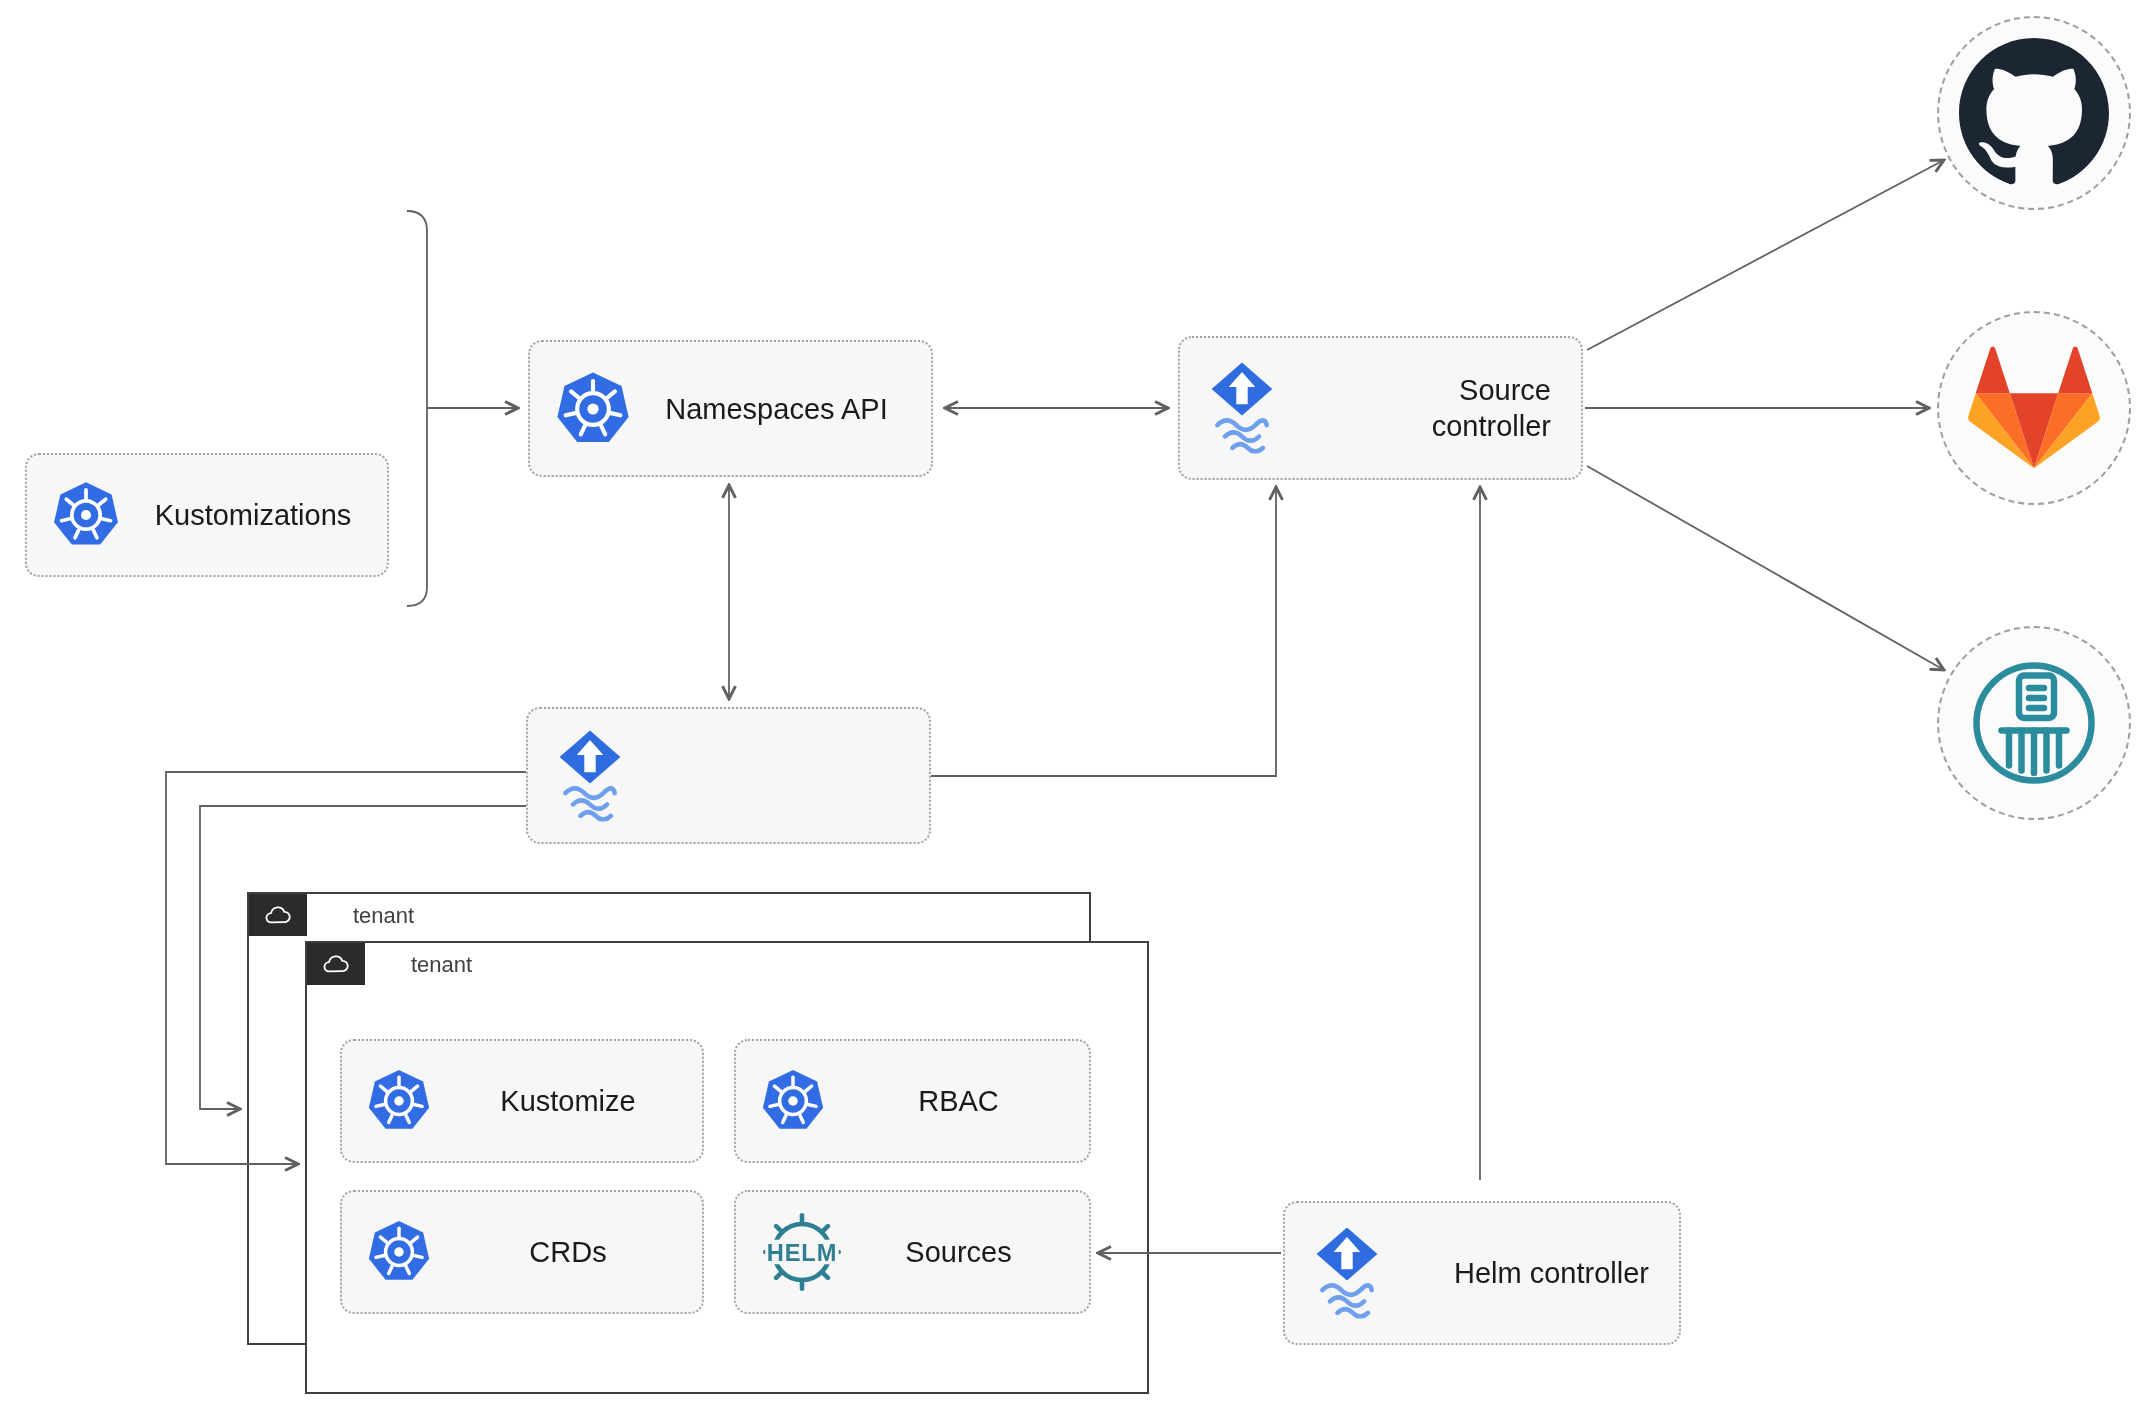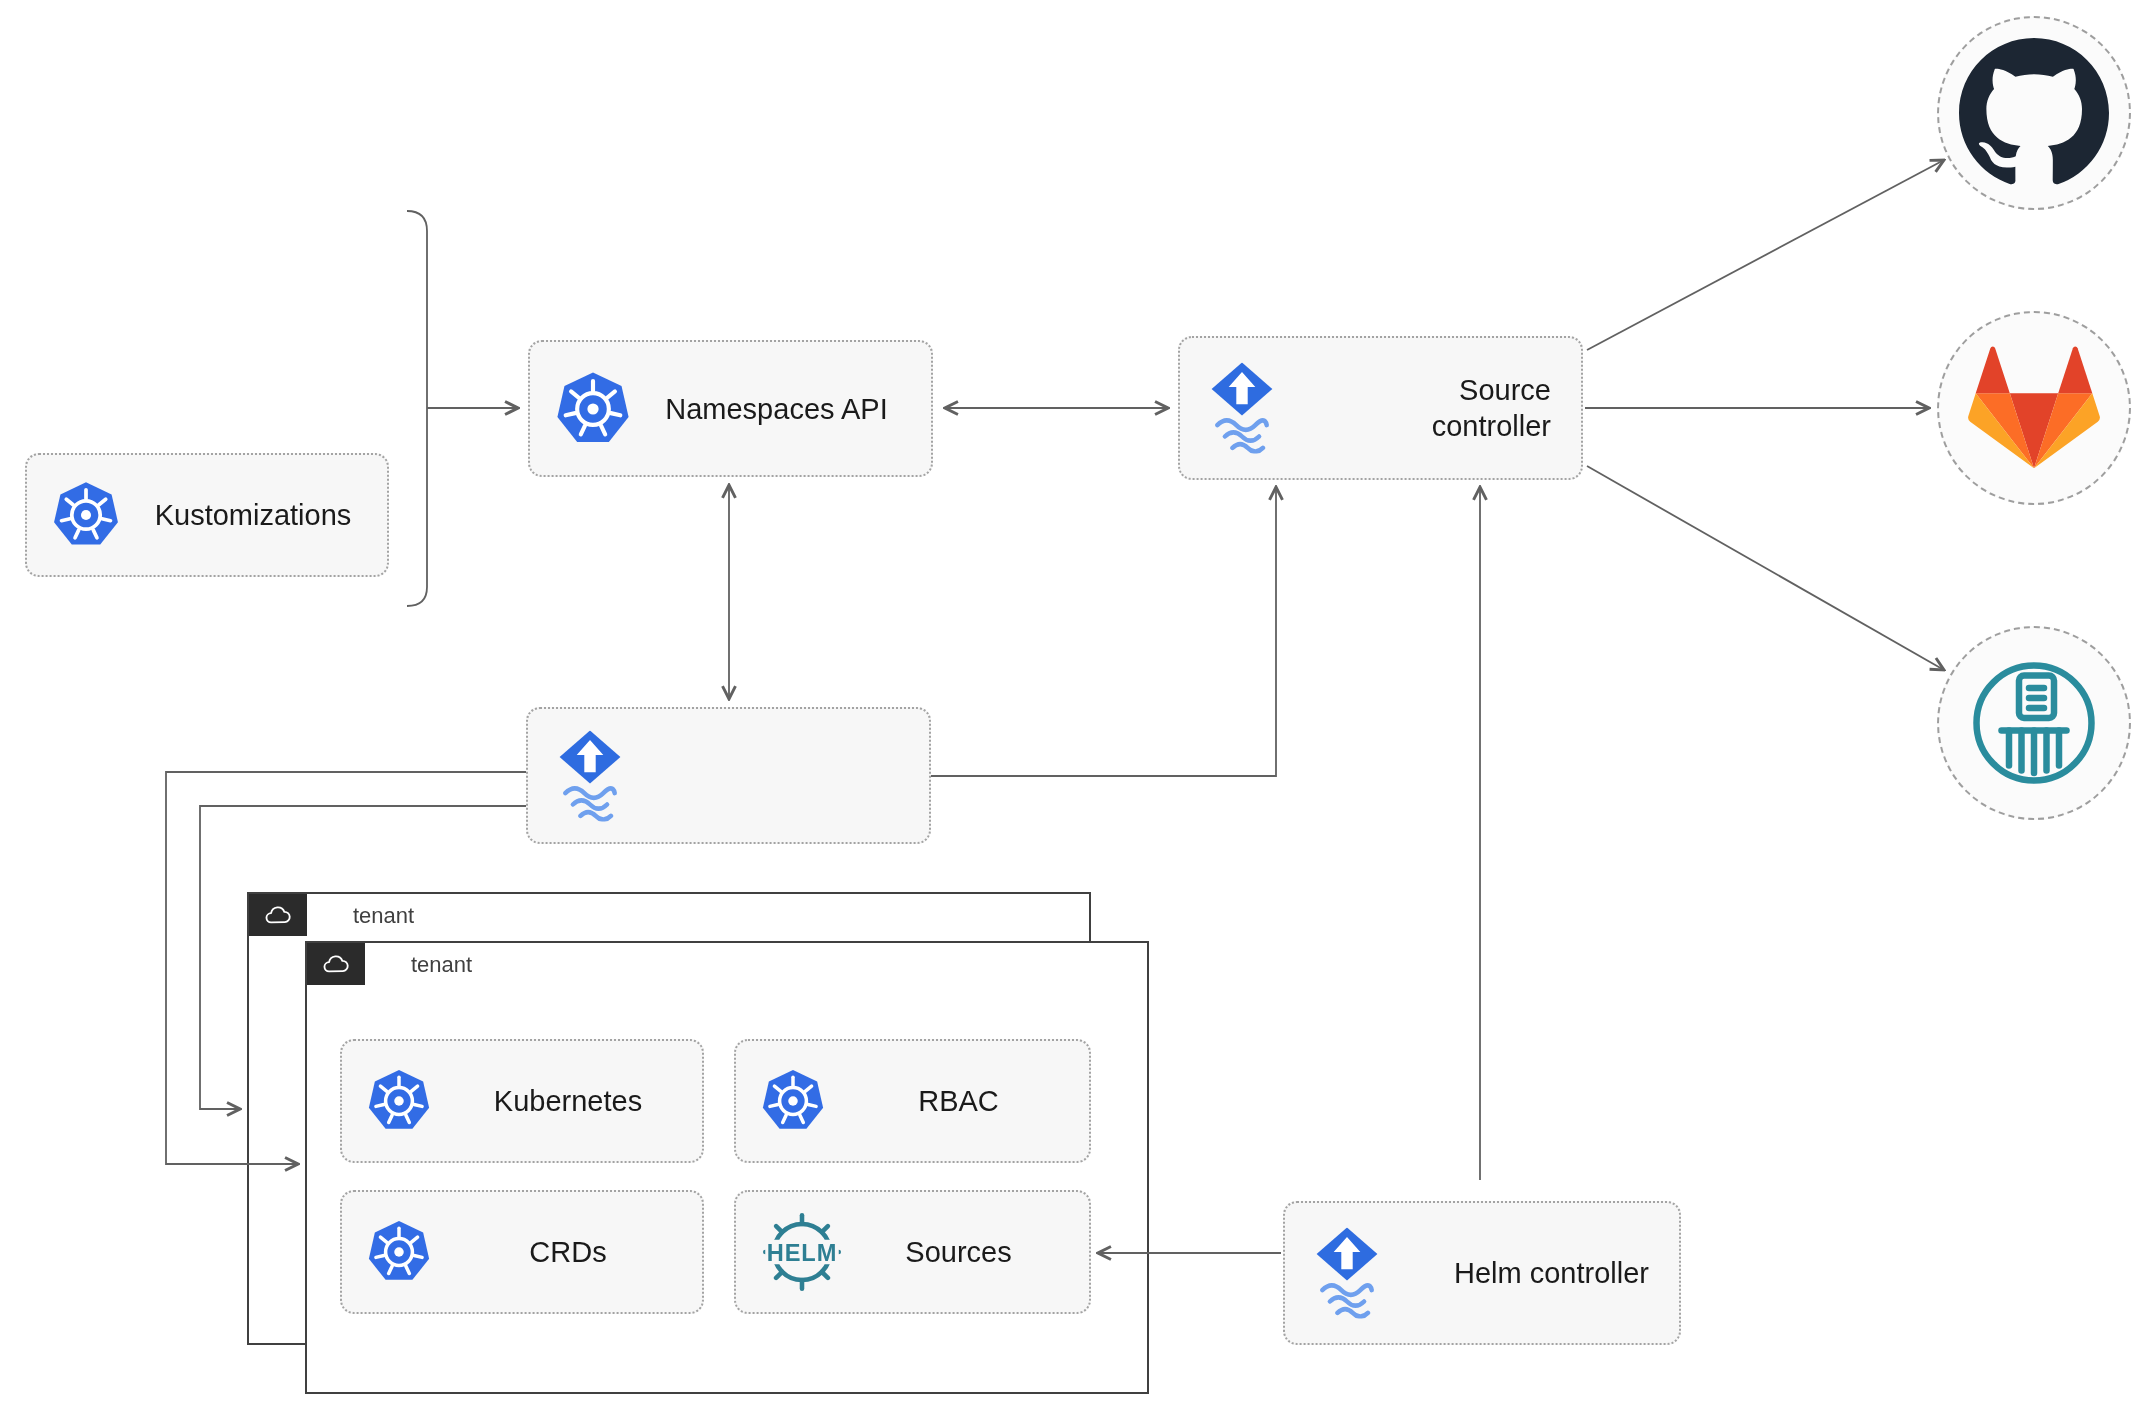--- a/index.html
+++ b/index.html
@@ -163,21 +163,21 @@
           <use href="#sym-cloud"></use>
         </svg>
     </div>
     <span class="tlabel">tenant</span>
   </div>
 
   <div class="node" style="left:340px;top:1039px;width:364px;height:124px">
     <svg class="ic" width="66" height="66" viewBox="0 0 32 32">
         <use href="#sym-k8s"></use>
       </svg>
-    <span class="lbl">Kubernetes</span>
+    <span class="lbl">Kustomize</span>
   </div>
 
   <div class="node" style="left:734px;top:1039px;width:357px;height:124px">
     <svg class="ic" width="66" height="66" viewBox="0 0 32 32">
         <use href="#sym-k8s"></use>
       </svg>
     <span class="lbl">RBAC</span>
   </div>
 
   <div class="node" style="left:340px;top:1190px;width:364px;height:124px">

